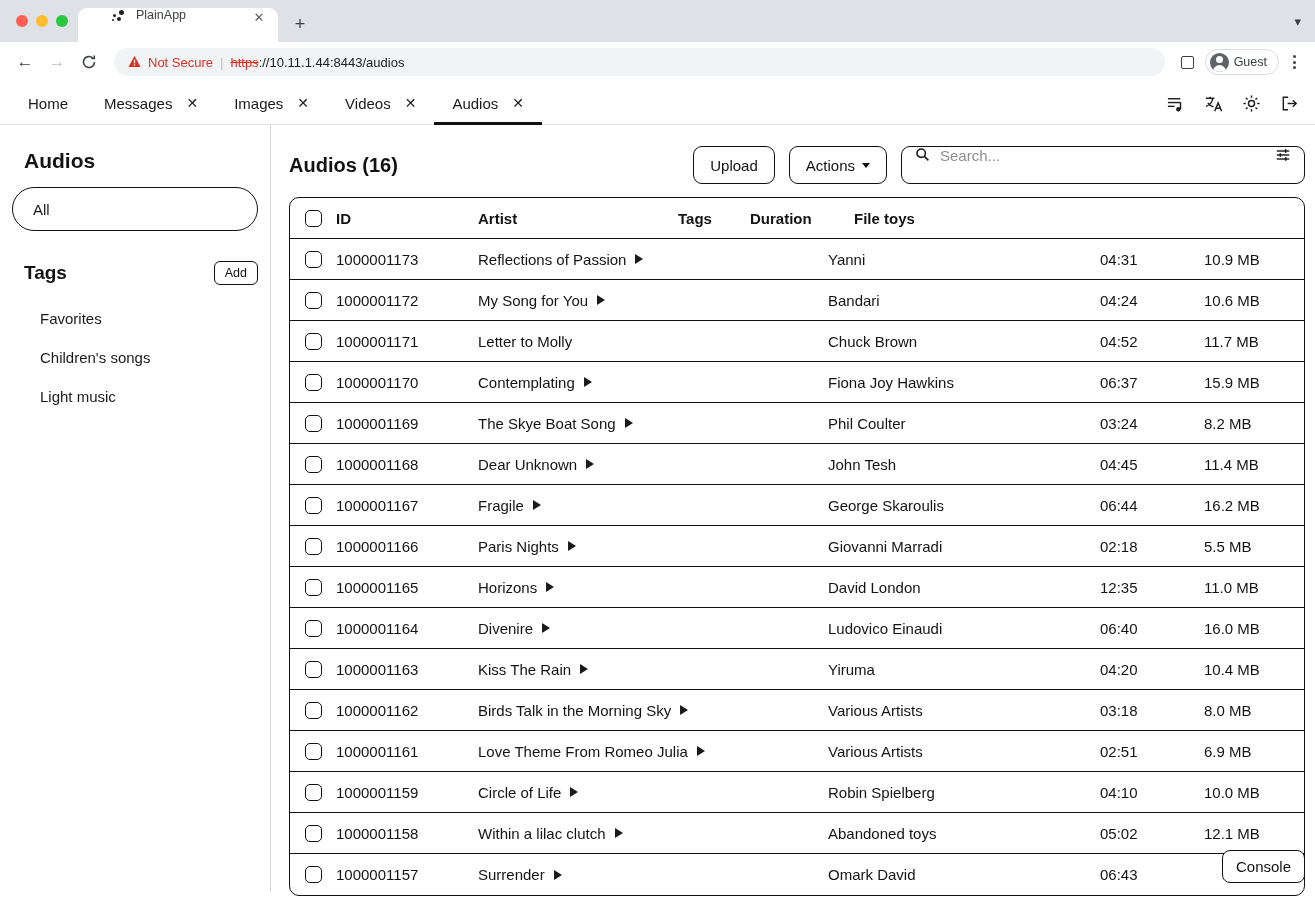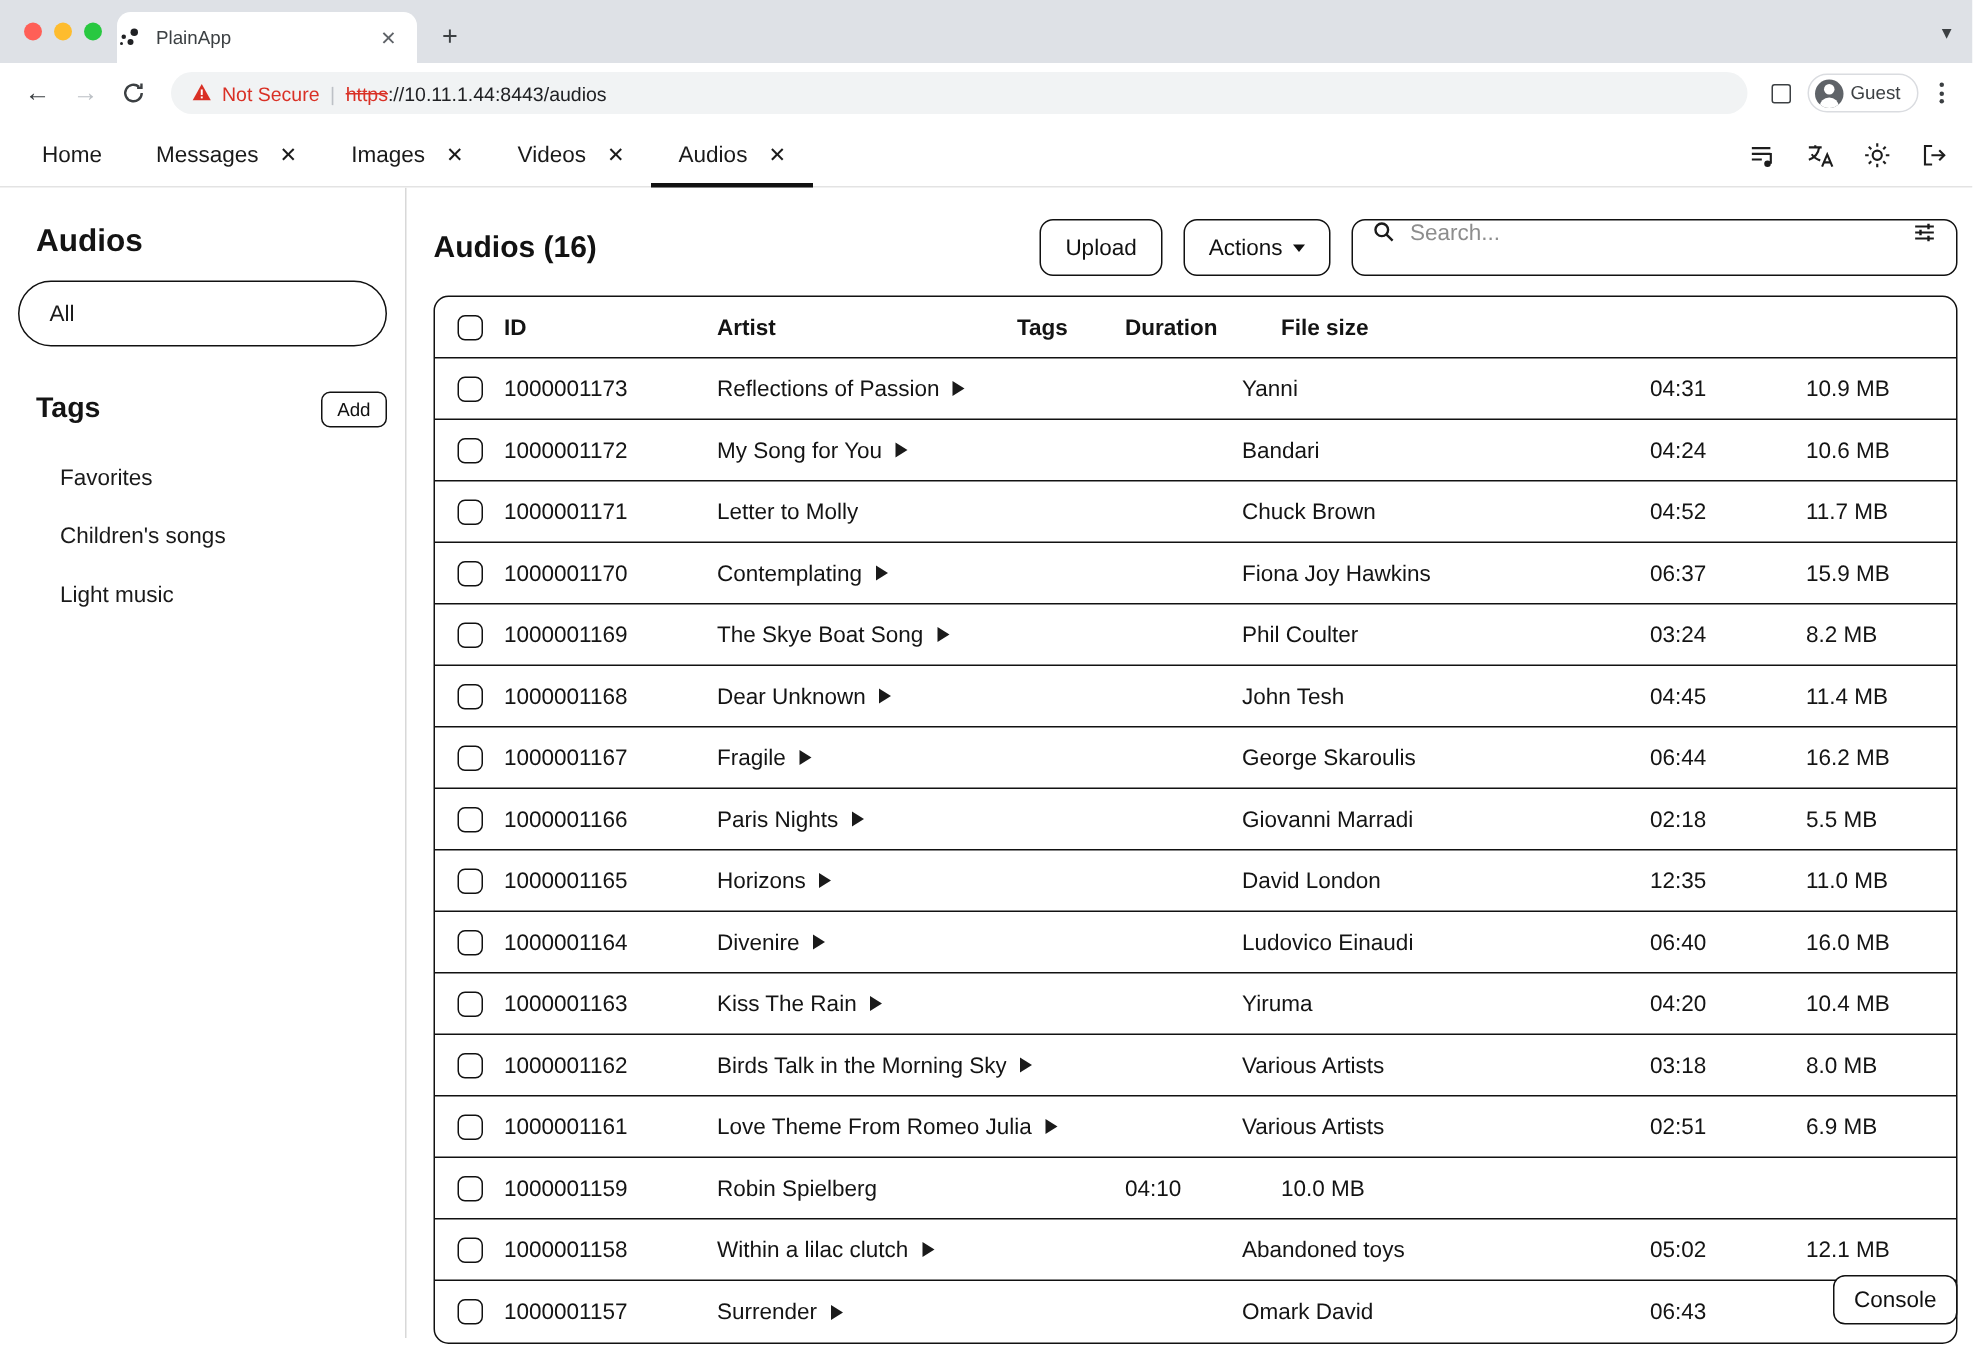--- a/index.html
+++ b/index.html
@@ -30,22 +30,22 @@
   .tl { width: 12px; height: 12px; border-radius: 50%; }
   .tl-red { background: #ff5f57; }
   .tl-yellow { background: #febc2e; }
   .tl-green { background: #28c840; }
 
   .browser-tab {
     height: 34px;
     min-width: 200px;
     background: #ffffff;
     border-radius: 9px 9px 0 0;
-    display: flex; align-items: center;
-    padding: 0 10px 0 0;
+    display: flex; 
+    padding: 0 10px 0 32px;
     gap: 10px;
     position: relative;
   }
   .favicon { width: 16px; height: 16px; position: relative; flex: 0 0 16px; }
   .favicon i {
     position: absolute; border-radius: 50%; background: #202124; display:block;
   }
   .favicon i:nth-child(1) { width:5px; height:5px; left:9px; top:2px; }
   .favicon i:nth-child(2) { width:3px; height:3px; left:3px; top:6px; }
   .favicon i:nth-child(3) { width:4px; height:4px; left:7px; top:9px; }
@@ -427,21 +427,21 @@
     <div class="tbl">
 
       <div class="tr head">
         <div class="cb-cell">
           <span class="cb"></span>
         </div>
         <div class="c-id">ID</div>
         <div class="c-artist">Artist</div>
         <div class="c-tags">Tags</div>
         <div class="c-dur">Duration</div>
-        <div class="c-size">File size</div>
+        <div class="c-size">File toys</div>
       </div>
 
       <div id="rows-container">
           <div class="tr">
             <div class="cb-cell">
               <span class="cb"></span>
             </div>
             <div class="c-id">1000001173</div>
             <div class="c-name">
               <span class="name-txt">Reflections of Passion</span>
@@ -617,20 +617,24 @@
             <div class="c-artist">Various Artists</div>
             <div class="c-tags"></div>
             <div class="c-dur">02:51</div>
             <div class="c-size">6.9 MB</div>
           </div>
           <div class="tr">
             <div class="cb-cell">
               <span class="cb"></span>
             </div>
             <div class="c-id">1000001159</div>
+            <div class="c-name">
+              <span class="name-txt">Circle of Life</span>
+              <span class="play-tri"></span>
+            </div>
             <div class="c-artist">Robin Spielberg</div>
             <div class="c-tags"></div>
             <div class="c-dur">04:10</div>
             <div class="c-size">10.0 MB</div>
           </div>
           <div class="tr">
             <div class="cb-cell">
               <span class="cb"></span>
             </div>
             <div class="c-id">1000001158</div>

